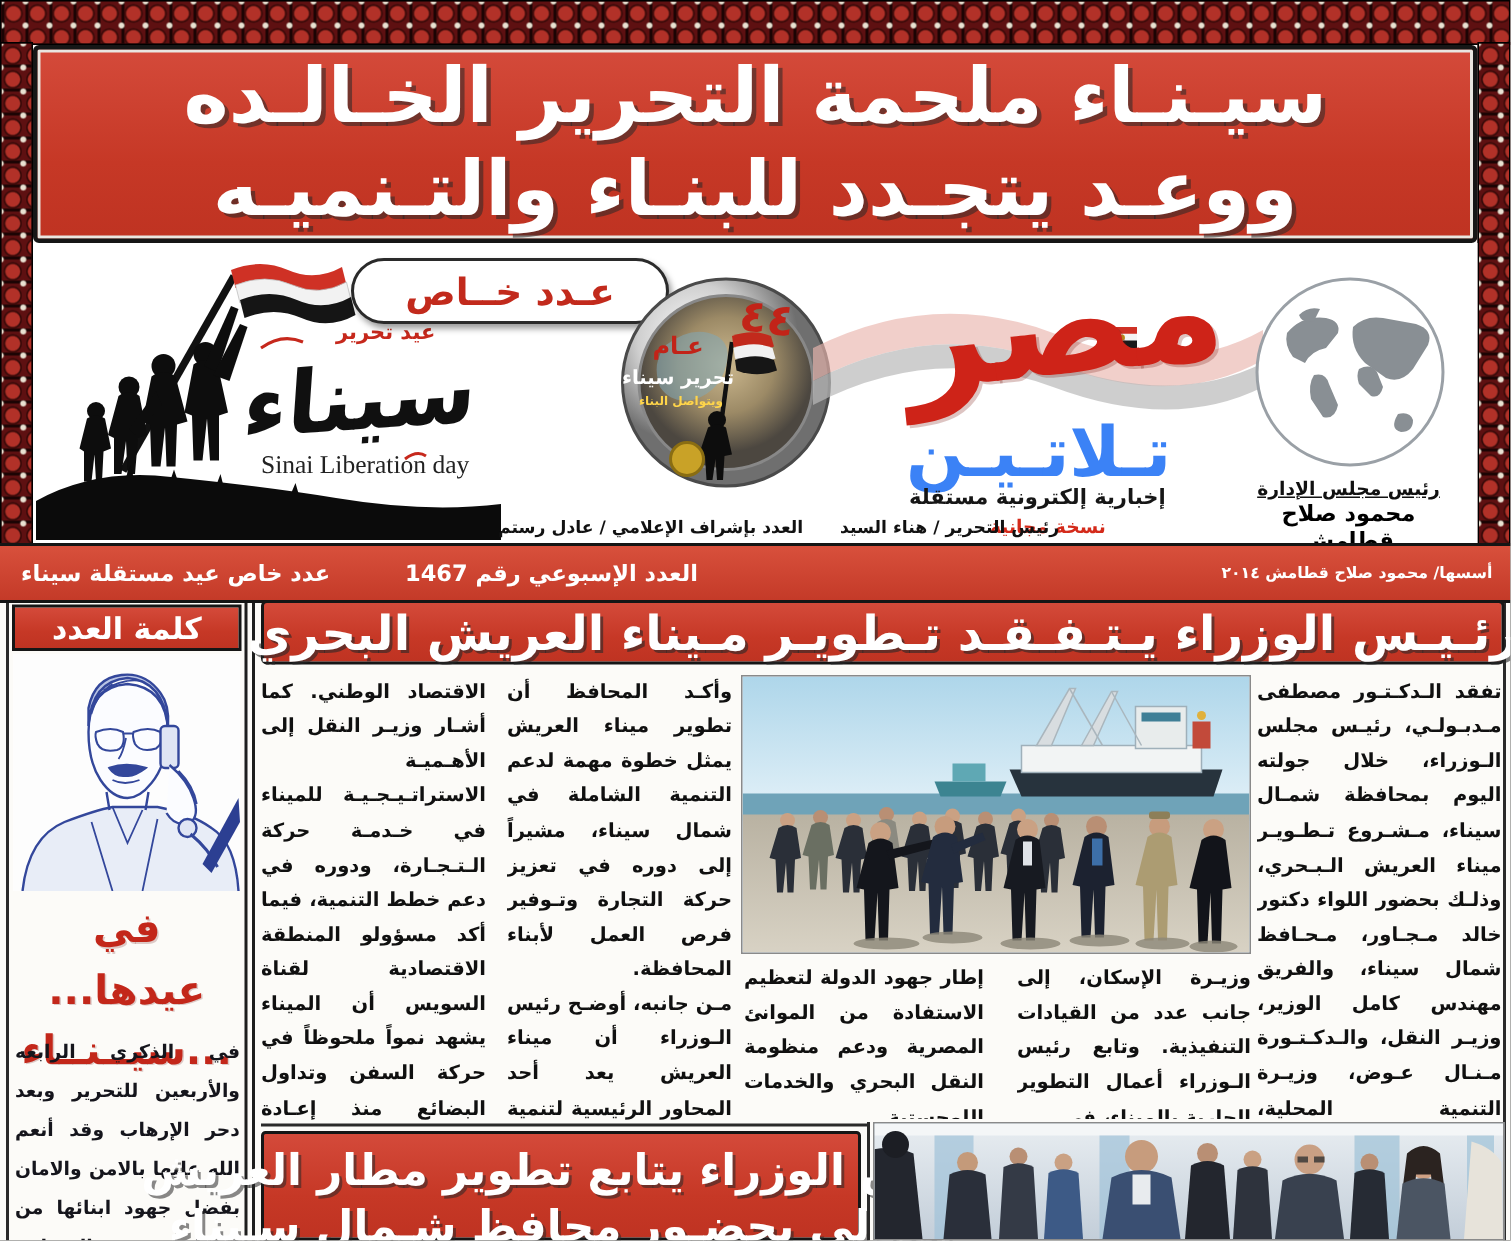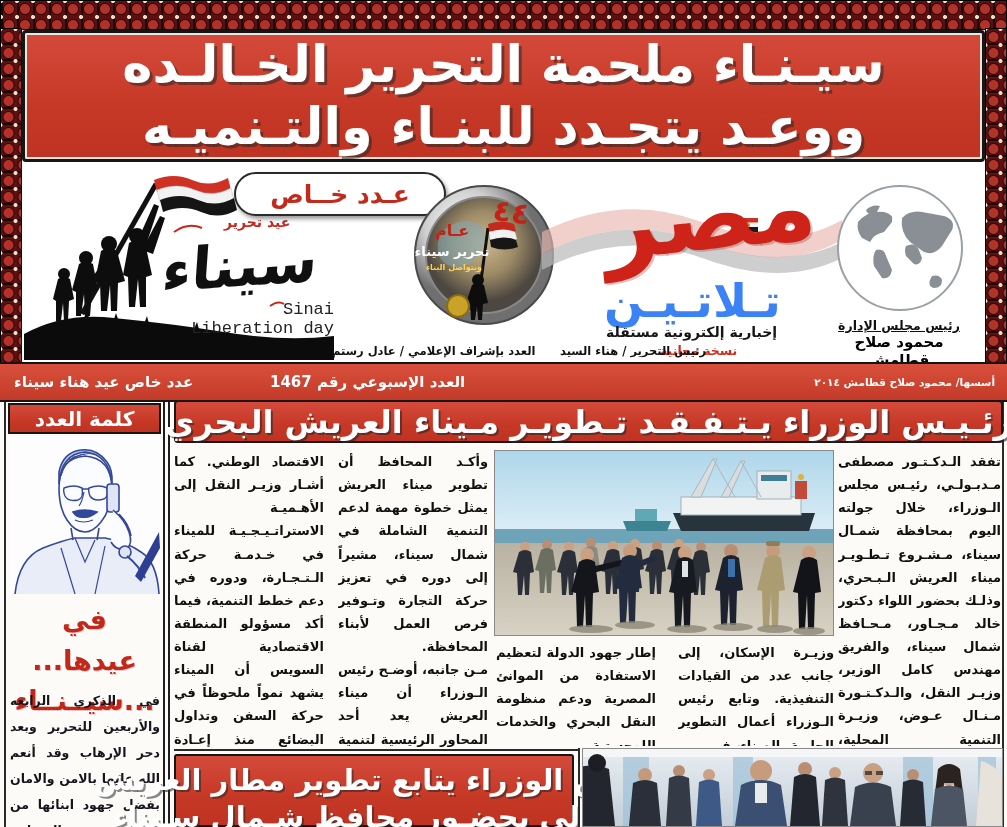--- a/index.html
+++ b/index.html
@@ -93,21 +93,21 @@
     font-size:12.5px; font-weight:bold; color:#15151c;
     text-align:justify; line-height:2.08; overflow:hidden;
   }
 
   .photo-frame { border:1px solid #8a8a8a; overflow:hidden; background:#dde7ee; }
   .vrule { border-right:2px solid #1d1d1d; border-left:2px solid #1d1d1d; width:7px; }
   .thinline { background:#2a2a2a; }
 
   .calli-sinai { font-size:58px; font-weight:bold; color:#101010; transform:rotate(-4deg) skewX(-8deg); }
   .calli-eid { font-size:14px; font-weight:bold; color:#c6281c; }
-  .calli-en { font-family:Liberation Mono, monospace; font-size:17px; color:#222; }
+  .calli-en { font-family:Liberation Serif, serif; font-size:17px; color:#222; }
 </style>
 </head>
 <body>
 
 <div class="page">
 
   <div class="abs carpet" style="left:0;top:0;width:1007px;height:30px;"></div>
   <div class="abs carpet v" style="left:0;top:28px;width:22px;height:336px;"></div>
   <div class="abs carpet v" style="left:985px;top:28px;width:22px;height:336px;"></div>
 
@@ -224,21 +224,21 @@
       <div class="chair-name">محمود صلاح قطامش</div>
     </div>
 
     <div class="abs small-credit" style="left:310px;top:182px;">العدد بإشراف الإعلامي / عادل رستم</div>
     <div class="abs small-credit" style="left:538px;top:182px;">رئيس التحرير / هناء السيد</div>
   </div>
 
   <div class="abs datebar" style="left:0;top:362px;width:1007px;height:40px;">
     <div class="item" style="right:12px;font-size:10.5px;text-align:center;">أسسها/ محمود صلاح قطامش ٢٠١٤</div>
     <div class="item" style="left:270px;font-size:15px;">العدد الإسبوعي رقم 1467</div>
-    <div class="item" style="left:14px;font-size:15px;">عدد خاص عيد هناء سيناء</div>
+    <div class="item" style="left:14px;font-size:15px;">عدد خاص عيد مستقلة سيناء</div>
   </div>
 
   <div class="abs thinline" style="left:4px;top:402px;width:2px;height:425px;"></div>
   <div class="abs thinline" style="left:1002px;top:402px;width:2px;height:425px;"></div>
 
   <div class="abs redbox" style="left:8px;top:403px;width:153px;height:31px;text-align:right;">
     <div class="sidebar-header">كلمة العدد</div>
   </div>
 
   <div class="abs" style="left:9px;top:436px;width:151px;height:158px;background:#fff;">

